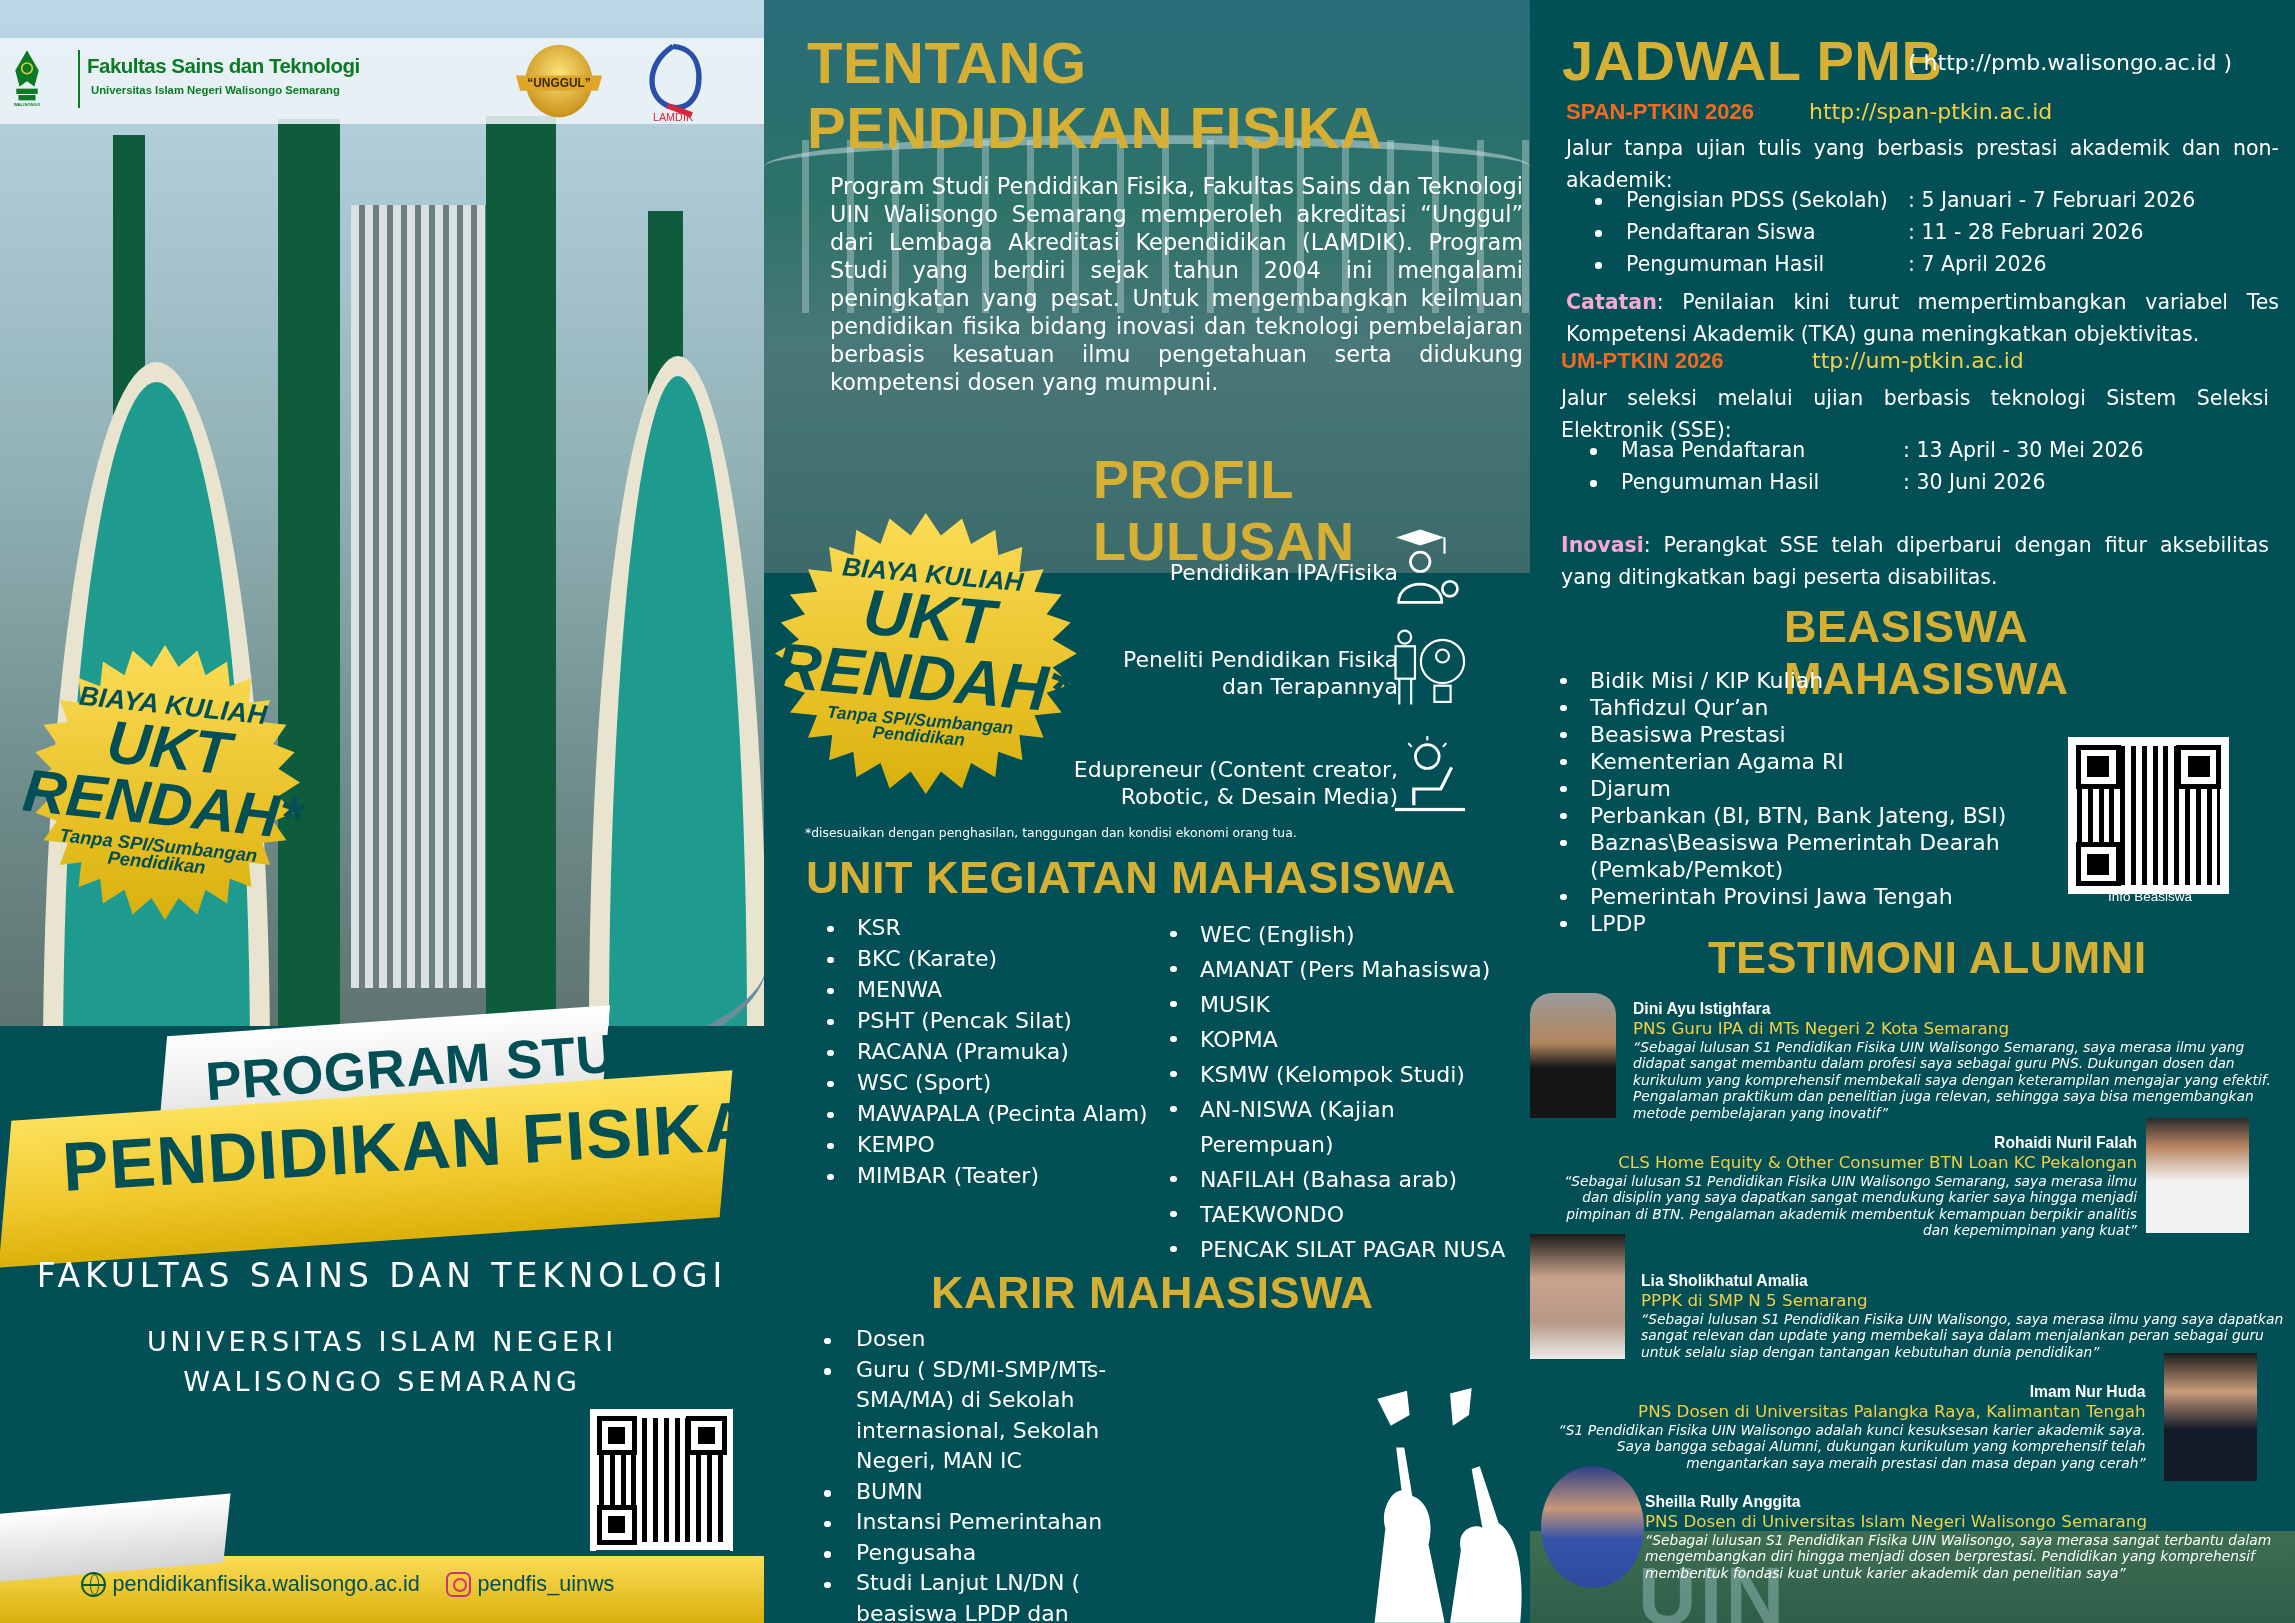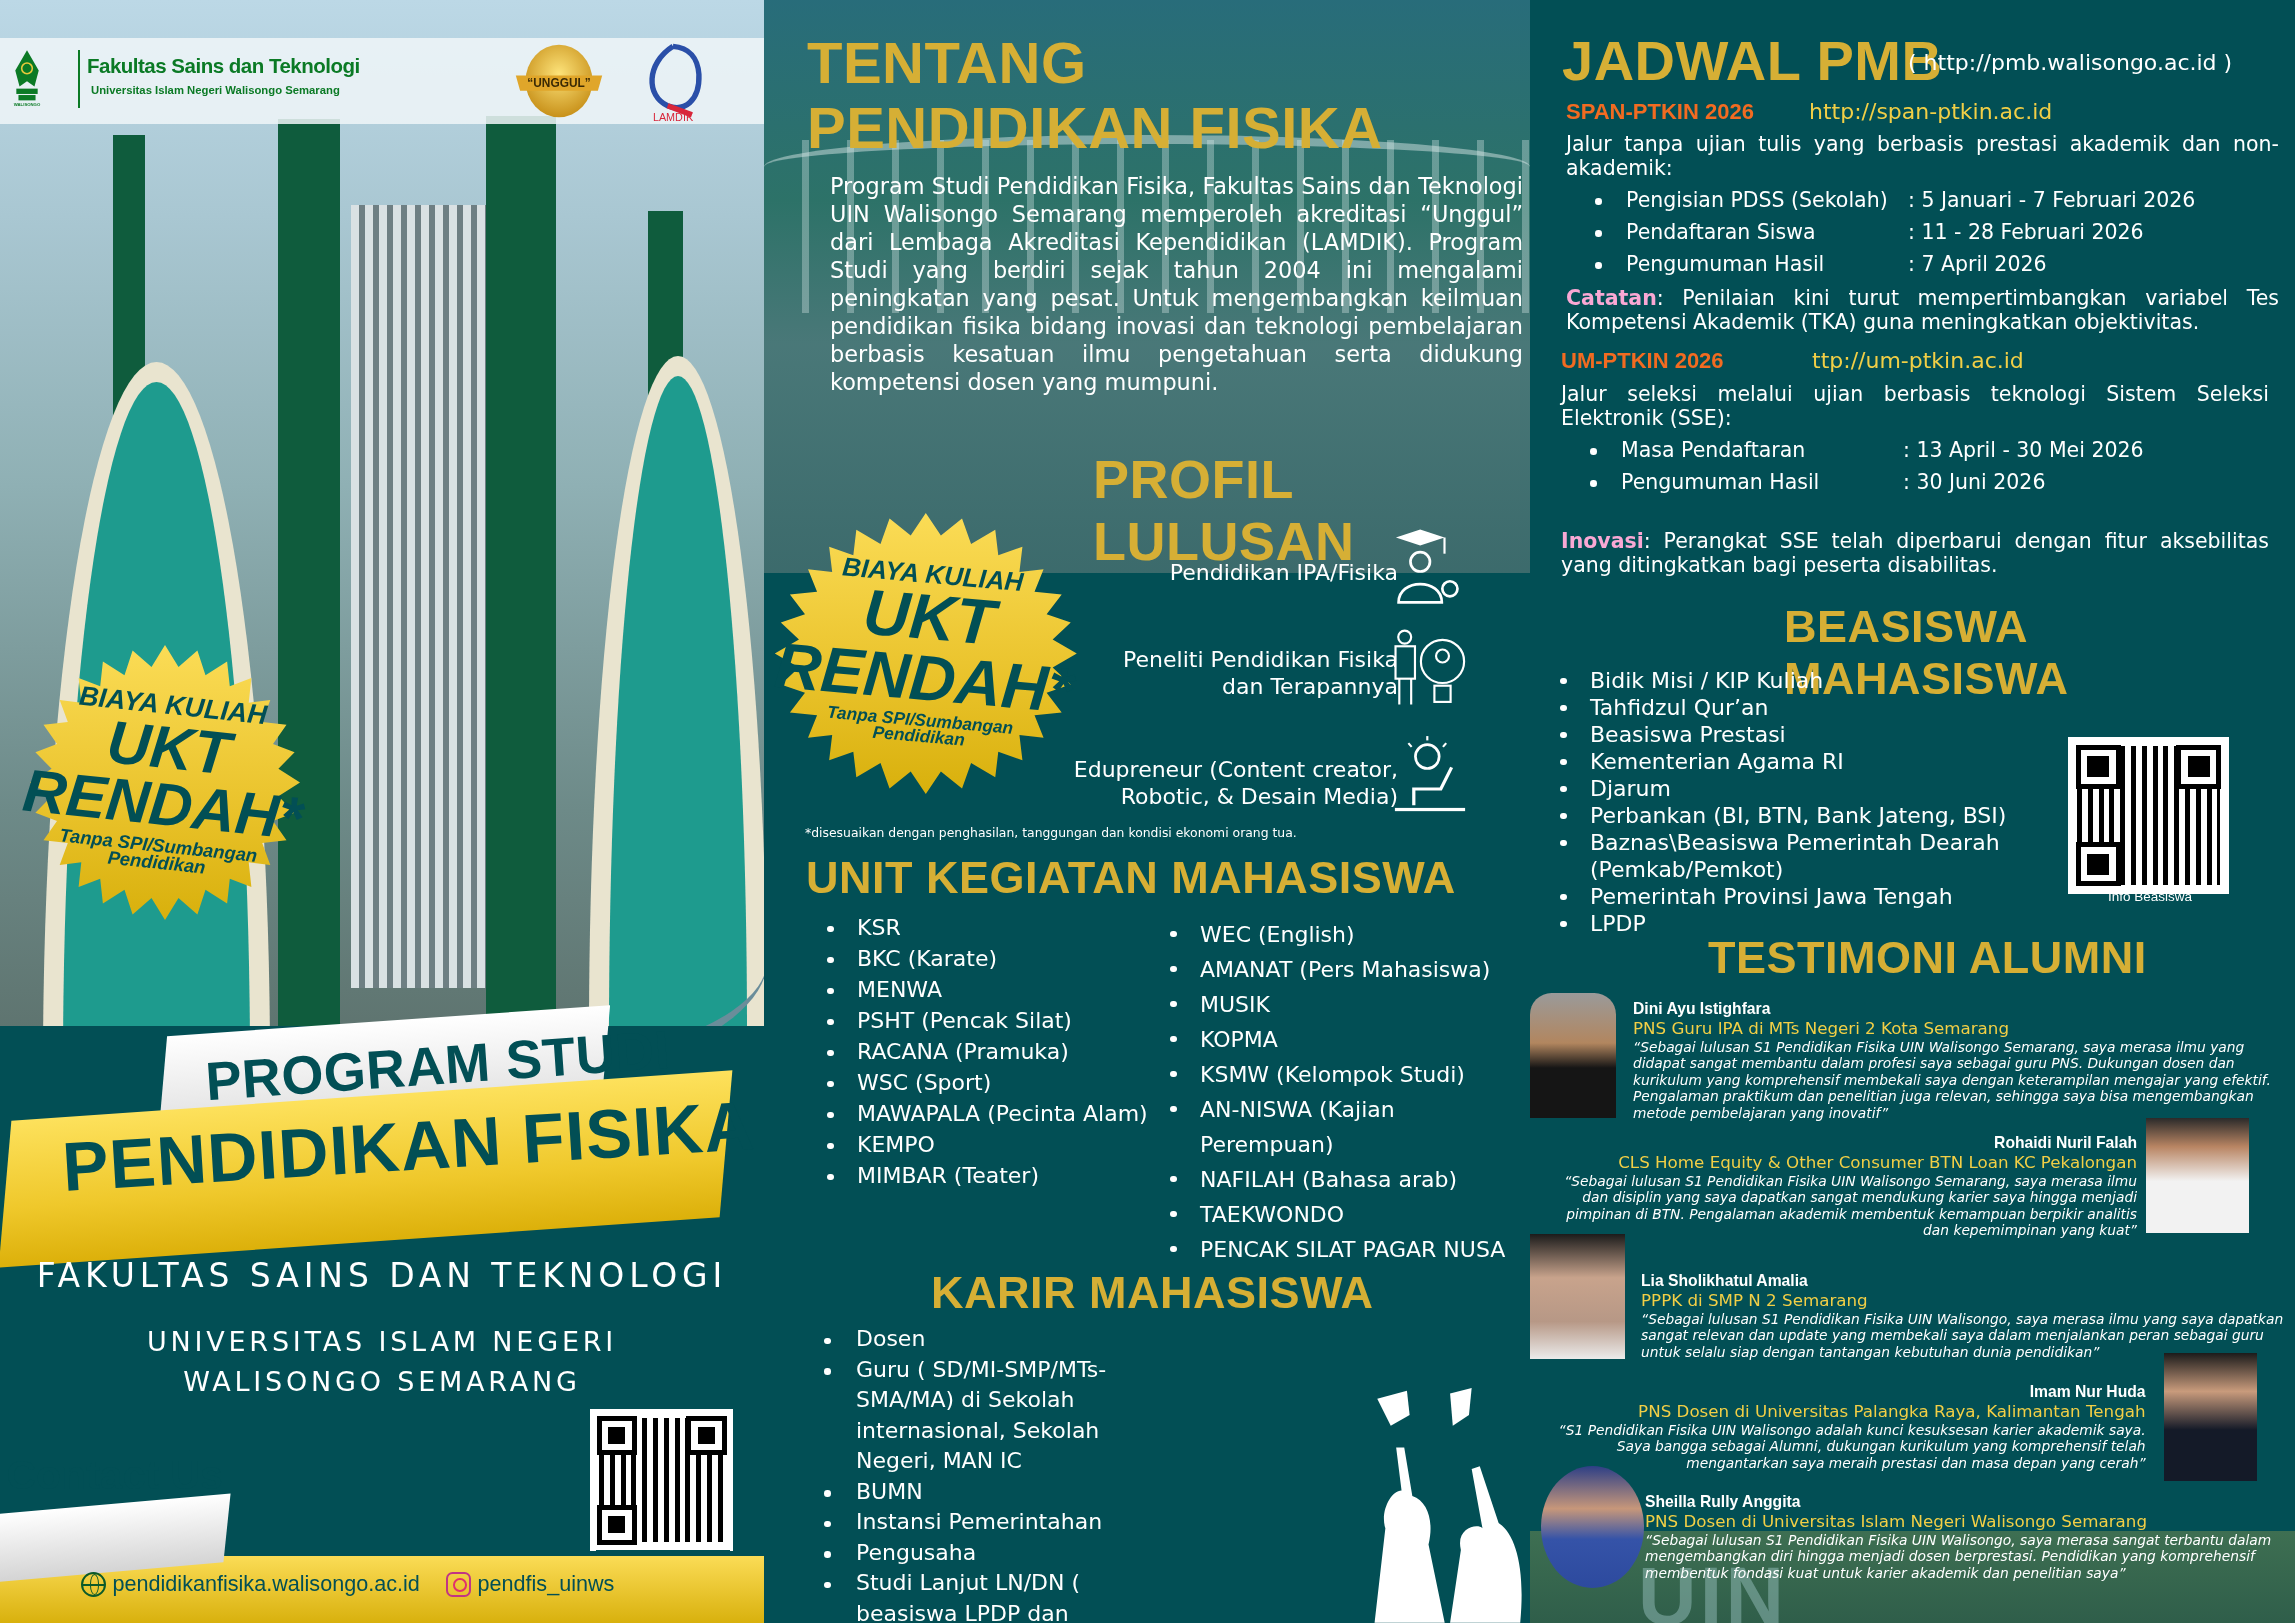--- a/index.html
+++ b/index.html
@@ -90,21 +90,21 @@
   .karir-list li { position: relative; padding-left: 32px; line-height: 30.5px; }
   .karir-list li::before { content: ""; position: absolute; left: 0; top: 13.5px; width: 6.5px; height: 6.5px; border-radius: 50%; background: #fff; }
   .grads { position: absolute; left: 589px; top: 1350px; width: 178px; height: 273px; }
 
   
   #right { left: 1530px; width: 765px; background: #024F55; }
   .jadwal-title { position: absolute; left: 32px; top: 28px; font-size: 56px; }
   .jadwal-url { position: absolute; left: 378px; top: 50px; font-size: 22px; }
   .sub-head { position: absolute; font-size: 22px; color: #F26B21; font-family: "Liberation Sans", sans-serif; font-weight: bold; }
   .sub-url { position: absolute; font-size: 22px; color: #F2CF46; }
-  .para { position: absolute; font-size: 20.5px; line-height: 24px; text-align: justify; }
+  .para { position: absolute; font-size: 20.5px; line-height: 32px; text-align: justify; }
   .sched { position: absolute; list-style: none; font-size: 20.5px; }
   .sched li { position: relative; height: 32px; line-height: 32px; padding-left: 31px; }
   .sched li::before { content: ""; position: absolute; left: 0; top: 14px; width: 6.5px; height: 6.5px; border-radius: 50%; background: #fff; }
   .sched .v { position: absolute; }
   .note-lbl { color: #f9a8d4; font-weight: bold; }
   .bea-title { position: absolute; left: 254px; top: 601px; font-size: 45px; }
   .bea-list { position: absolute; left: 30px; top: 667px; font-size: 22px; list-style: none; width: 486px; }
   .bea-list li { position: relative; padding-left: 30px; line-height: 27px; }
   .bea-list li::before { content: ""; position: absolute; left: 0; top: 10.8px; width: 6.5px; height: 6.5px; border-radius: 50%; background: #fff; }
   .testi-title { position: absolute; left: 178px; top: 932px; font-size: 45px; }
@@ -364,21 +364,21 @@
   <div class="avatar" style="left:616px;top:1118px;width:103px;height:115px;background:linear-gradient(180deg,#2a2a2a 0%,#b98563 25%,#f2f2f2 55%);"></div>
   <div class="testi" style="left:16px;top:1134px;width:591px;text-align:right;">
     <div class="nm">Rohaidi Nuril Falah</div>
     <div class="job">CLS Home Equity &amp; Other Consumer BTN Loan KC Pekalongan</div>
     <div class="q">“Sebagai lulusan S1 Pendidikan Fisika UIN Walisongo Semarang, saya merasa ilmu dan disiplin yang saya dapatkan sangat mendukung karier saya hingga menjadi pimpinan di BTN. Pengalaman akademik  membentuk kemampuan berpikir analitis dan kepemimpinan yang kuat”</div>
   </div>
 
   <div class="avatar" style="left:0;top:1234px;width:95px;height:125px;background:linear-gradient(180deg,#1b1b1b 0%,#c8a38c 35%,#b79886 70%,#ebebeb 100%);"></div>
   <div class="testi" style="left:111px;top:1272px;width:648px;">
     <div class="nm">Lia Sholikhatul Amalia</div>
-    <div class="job">PPPK di SMP N 2 Semarang</div>
+    <div class="job">PPPK di SMP N 5 Semarang</div>
     <div class="q">“Sebagai lulusan S1 Pendidikan Fisika UIN Walisongo, saya merasa ilmu yang saya dapatkan sangat relevan dan update yang membekali saya dalam menjalankan peran sebagai guru untuk selalu siap dengan tantangan kebutuhan dunia pendidikan”</div>
   </div>
 
   <div class="avatar" style="left:634px;top:1353px;width:93px;height:128px;background:linear-gradient(180deg,#1b1b1b 0%,#c99b7c 30%,#141a28 60%);"></div>
   <div class="testi" style="left:21.6px;top:1383px;width:594px;text-align:right;">
     <div class="nm">Imam Nur Huda</div>
     <div class="job">PNS Dosen di Universitas Palangka Raya, Kalimantan Tengah</div>
     <div class="q">“S1 Pendidikan Fisika UIN Walisongo adalah kunci kesuksesan karier akademik saya. Saya bangga sebagai Alumni, dukungan kurikulum yang komprehensif telah mengantarkan saya meraih prestasi dan masa depan yang cerah”</div>
   </div>
 

